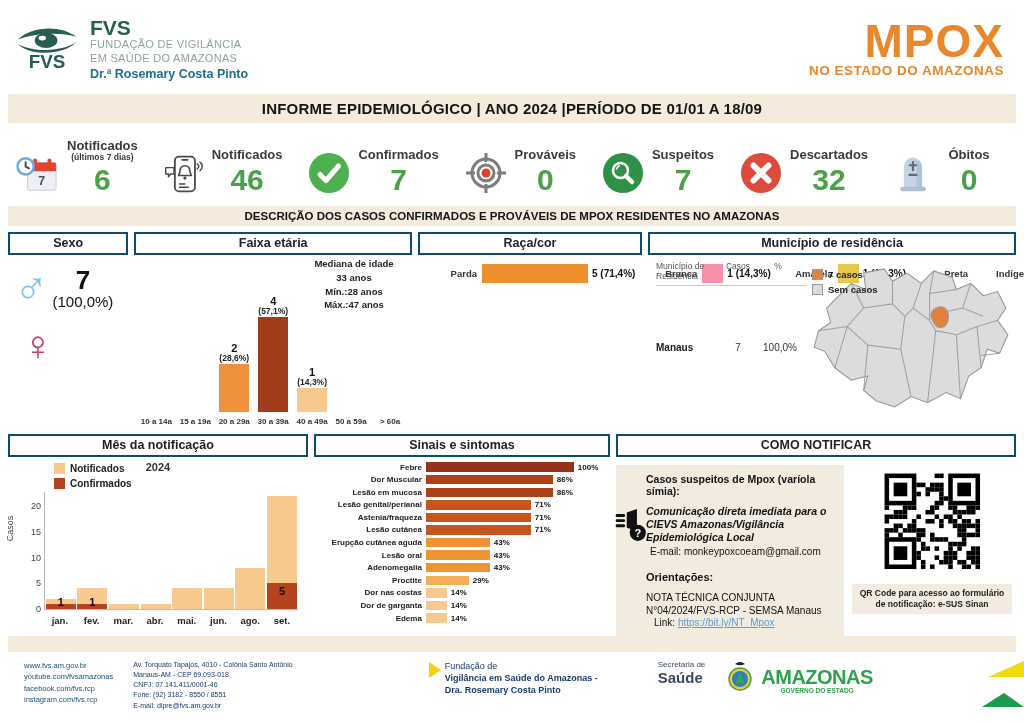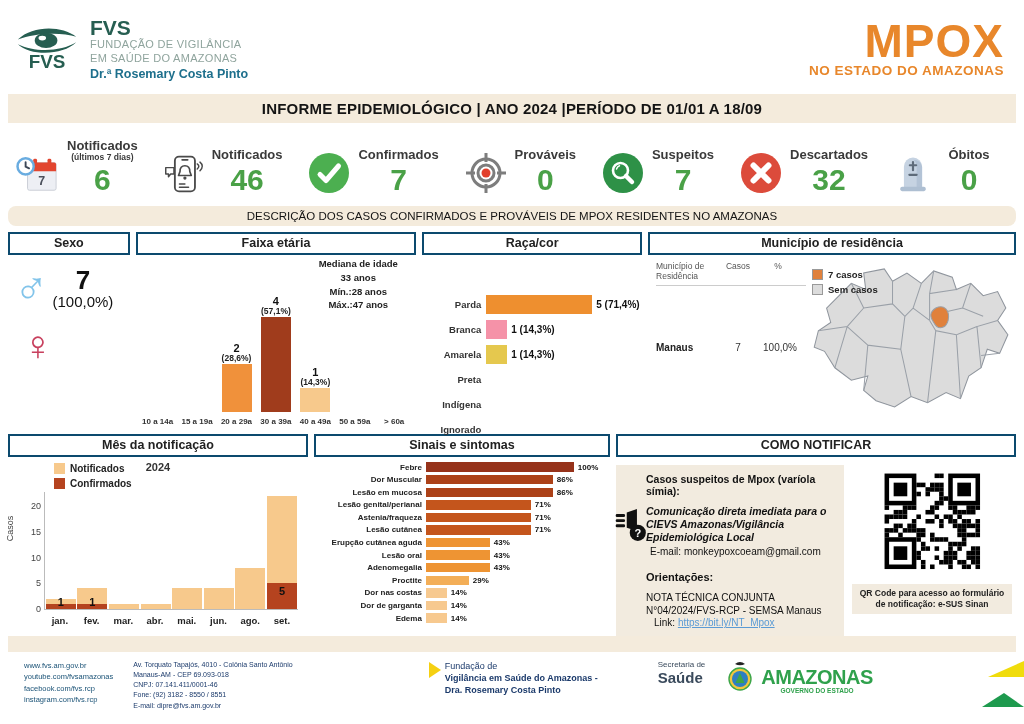--- a/index.html
+++ b/index.html
@@ -12,21 +12,21 @@
   .logo-text .fvs-abbr { font-size:21px; font-weight:bold; color:#265E51; line-height:1; }
   .logo-text .org-line { font-size:11px; color:#8FA49D; line-height:1.25; letter-spacing:.3px; }
   .logo-text .director { font-size:12.5px; font-weight:bold; color:#1D6F8C; margin-top:2px; }
   .title-block { text-align:right; }
   .title-block .mpox { font-size:46px; font-weight:bold; color:#E8872B; line-height:.95; letter-spacing:1px; }
   .title-block .mpox-sub { font-size:13.5px; font-weight:bold; color:#E8872B; letter-spacing:.5px;text-align:right; }
 
   
   .band { background:#F4EBDC; margin:0 8px; display:flex; align-items:center; justify-content:center; }
   .band1 { height:29px; font-size:15px; font-weight:bold; color:#141414; letter-spacing:.2px; }
-  .band2 { height:20px; font-size:11.5px; font-weight:normal; color:#141414; margin-top:3px;border-radius:8px; }
+  .band2 { height:20px; font-size:11.5px; font-weight:bold; color:#141414; margin-top:3px; }
 
   
   .stats-row { display:flex; justify-content:space-between; align-items:flex-end; padding:6px 26px 8px 16px; height:80px; }
   .stat { display:flex; align-items:flex-end; gap:7px; }
   .stat-icon { flex:0 0 auto; line-height:0; }
   .stat-text { display:flex; flex-direction:column; align-items:center; min-width:58px; }
   .stat-label { font-size:13px; font-weight:bold; color:#3A3A3A; }
   .stat-sublabel { font-size:8.5px; font-weight:bold; color:#3A3A3A; margin-top:-1px; }
   .stat-value { font-size:30px; font-weight:bold; color:#4AA147; line-height:1; margin-top:3px; }
 
@@ -50,21 +50,21 @@
   .faixa-anno { position:absolute; top:2px; right:2px; width:112px; text-align:center; font-size:9.5px; font-weight:bold; color:#222; line-height:1.45; }
   .faixa-bars { position:absolute; bottom:16px; left:4px; right:4px; display:flex; align-items:flex-end; justify-content:space-between; height:130px; }
   .faixa-slot { width:36px; display:flex; flex-direction:column; align-items:center; justify-content:flex-end; height:100%; position:relative; }
   .faixa-vlabel { font-size:11px; font-weight:bold; color:#111; line-height:1.1; }
   .faixa-plabel { font-size:8.5px; font-weight:bold; color:#222; line-height:1.1; margin-bottom:1px; }
   .faixa-bar { width:30px; }
   .faixa-cats { position:absolute; bottom:2px; left:4px; right:4px; display:flex; justify-content:space-between; }
   .faixa-cat { width:36px; text-align:center; font-size:8px; font-weight:bold; color:#333; }
 
   
-  .raca-body { padding:8px 2px 0 2px; display:flex; flex-direction:column; gap:5px;margin-top:31px; }
+  .raca-body { padding:8px 2px 0 2px; display:flex; gap:5px; }
   .raca-row { display:flex; align-items:center; height:20px; }
   .raca-label { width:62px; text-align:right; font-size:9.5px; font-weight:bold; color:#333; padding-right:5px; }
   .raca-bar { height:19px; }
   .raca-val { font-size:10px; font-weight:bold; color:#111; margin-left:4px; white-space:nowrap; }
 
   
   .mun-body { display:flex; padding:6px 4px 0 8px; }
   .mun-table { width:150px; font-size:9.5px; color:#333; }
   .mun-thead { display:flex; border-bottom:1px solid #CCC; padding-bottom:4px; color:#555; }
   .mun-th { font-size:8.5px; }

